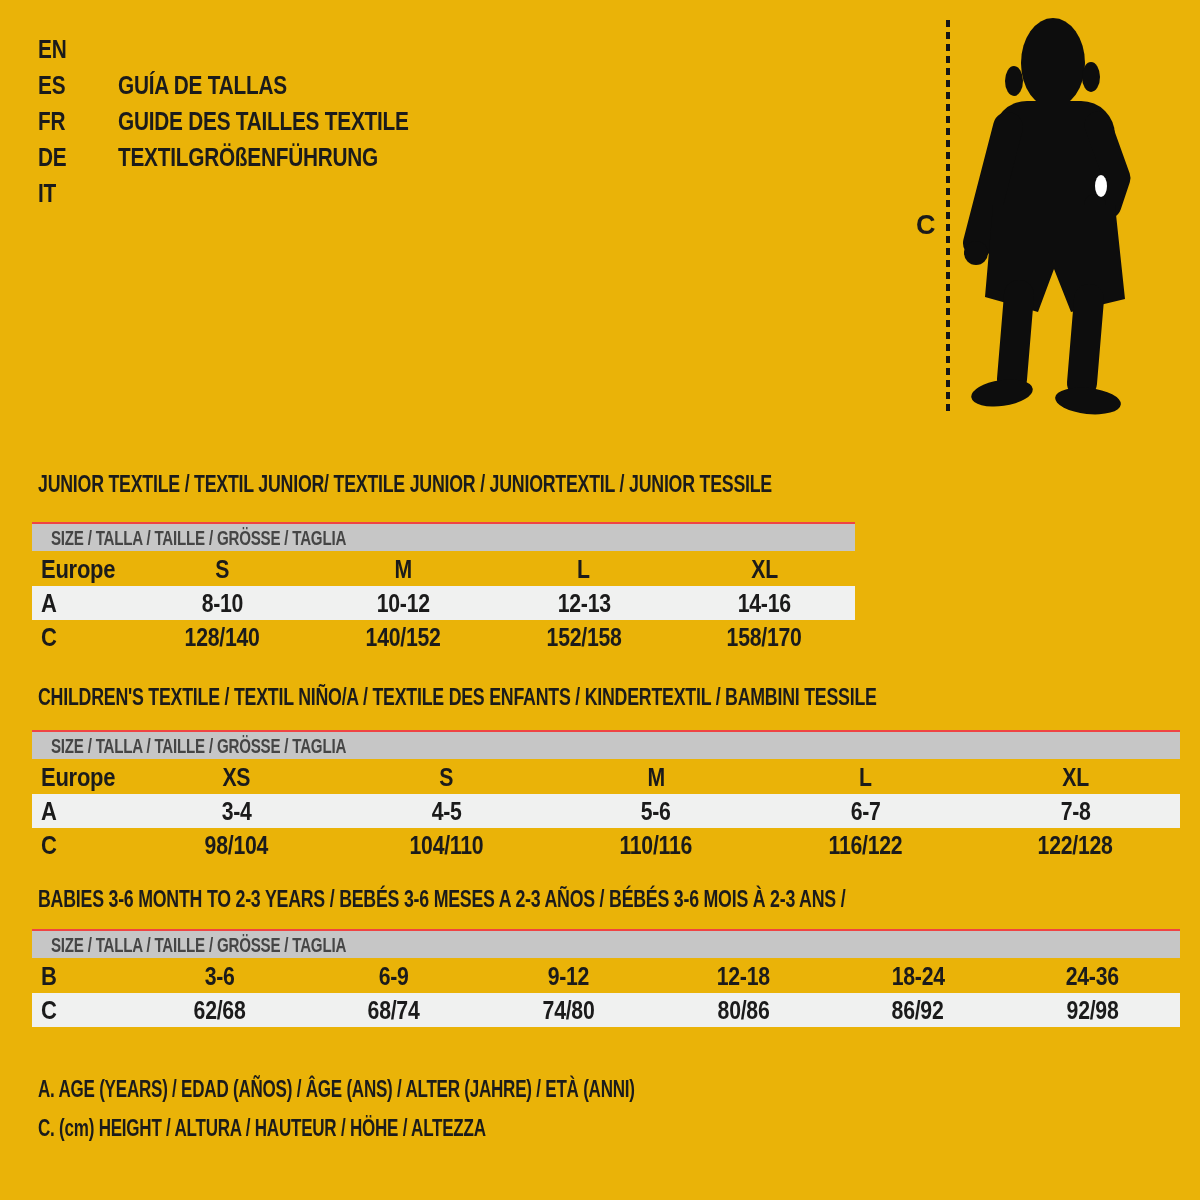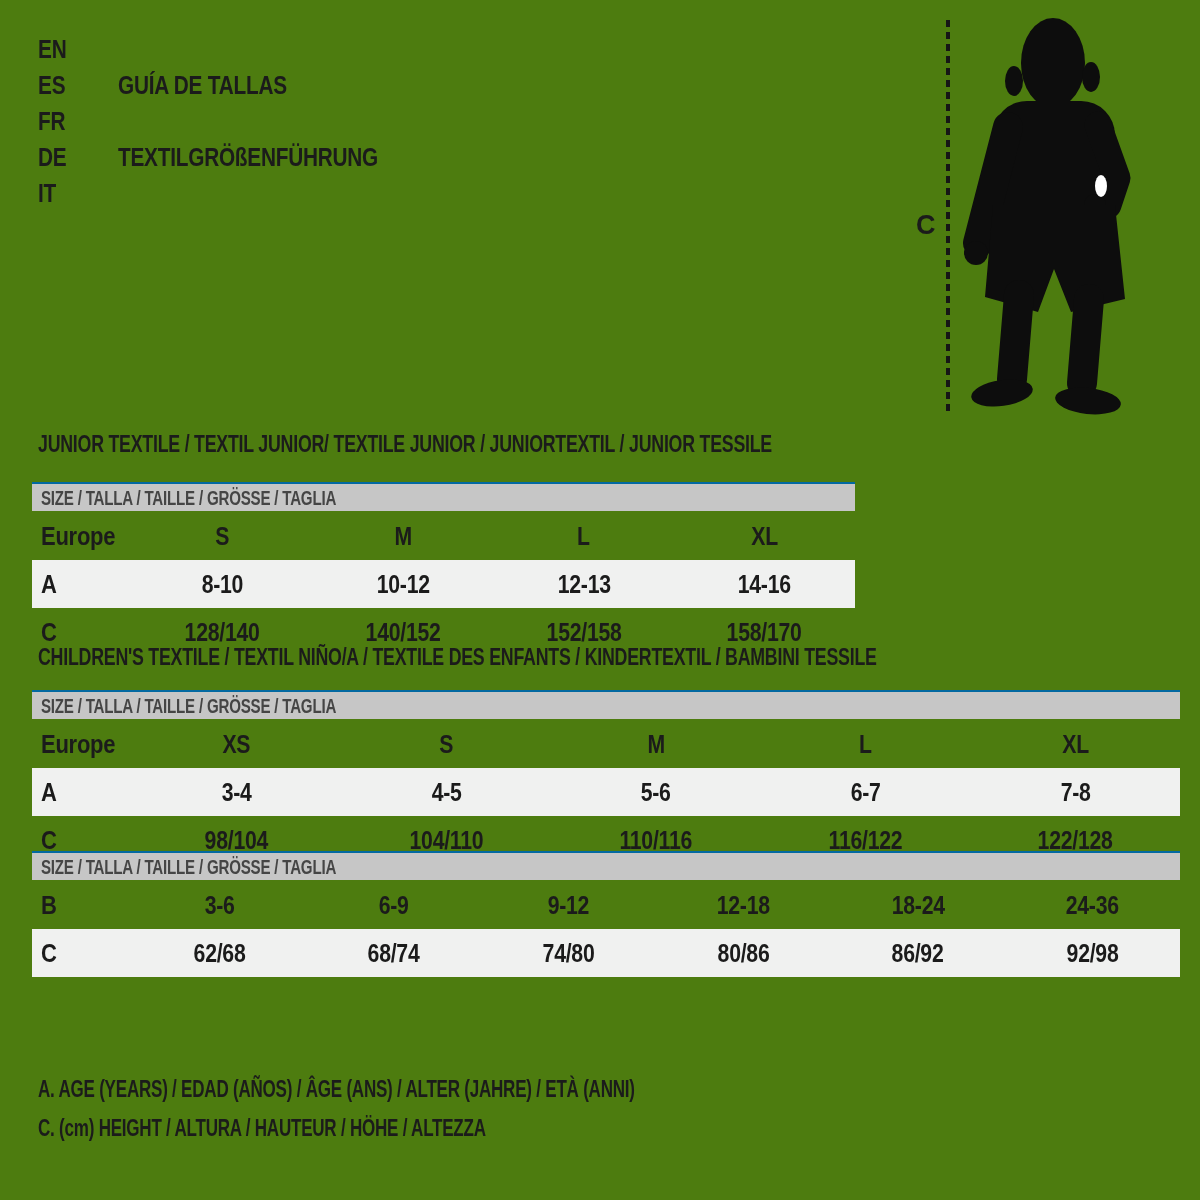--- a/index.html
+++ b/index.html
@@ -1,60 +1,60 @@
 <!DOCTYPE html>
 <html><head>
 <meta charset="utf-8">
 <style>
   html,body{margin:0;padding:0;}
   body{
     width:1200px;height:1200px;background:#ffffff;
     font-family:"Liberation Sans", sans-serif;color:#1b1b1b;
     -webkit-font-smoothing:antialiased;
   }
-  .page{position:relative;width:1200px;height:1200px;overflow:hidden;background:#4d7c0f;}
+  .page{position:relative;width:1200px;height:1200px;overflow:hidden;background:#eab308;}
 
   
   .t{display:inline-block;white-space:nowrap;font-weight:700;letter-spacing:-0.3px;}
 
   
   .lang-block{position:absolute;left:38px;top:31px;}
   .lang-row{display:flex;height:36px;align-items:center;}
   .lang-code .t,.lang-title .t{font-size:26px;transform:scaleX(.80);transform-origin:left center;}
   .lang-code{width:80px;}
 
   
   .figure{position:absolute;left:900px;top:8px;width:270px;height:415px;}
   .c-label{position:absolute;left:16px;top:202px;font-size:27px;font-weight:700;}
   .dash-line{
     position:absolute;left:46px;top:12px;width:4px;height:392px;
     background:repeating-linear-gradient(to bottom,#161616 0 7px,transparent 7px 12px);
   }
   .silhouette{position:absolute;left:62px;top:5px;}
 
   
-  .sec{position:absolute;left:32px;}
+  .sec{position:absolute;left:32px;margin-top:40px;}
   .sec-junior{top:430px;width:823px;}
   .sec-children{top:643px;width:1148px;}
   .sec-babies{top:845px;width:1148px;}
   .sec-title{height:30px;padding-left:6px;}
   .sec-babies .sec-title{height:38px;}
   .sec-title .t{font-size:24px;transform:scaleX(.74);transform-origin:left center;}
 
   .size-bar{
-    height:27px;background:#c6c6c6;border-top:2px solid #0369a1;
-    display:flex;align-items:center;padding-left:9px;
+    height:27px;background:#c6c6c6;border-top:2px solid #ef4444;
+    display:flex;align-items:center;padding-left:19px;
   }
   .sec-junior .size-bar{margin-top:22px;}
   .sec-children .size-bar{margin-top:17px;}
   .sec-babies .size-bar{margin-top:6px;}
   .size-bar .t{font-size:21px;color:#454545;transform:scaleX(.72);transform-origin:left center;}
 
   table.tbl{width:100%;border-collapse:collapse;table-layout:fixed;margin-top:1px;}
-  .tbl td{height:48px;padding:0;text-align:center;vertical-align:middle;}
+  .tbl td{height:34px;padding:0;text-align:center;vertical-align:middle;}
   .tbl td .t{font-size:25px;transform:scaleX(.85);transform-origin:center;}
   .tbl td.lbl{text-align:left;padding-left:9px;}
   .tbl td.lbl .t{transform-origin:left center;transform:scaleX(.88);}
   .tbl tr.shaded{background:#f0f1f0;}
 
   
   .footnotes{position:absolute;left:38px;top:1070px;}
   .foot-line{height:39px;display:flex;align-items:center;}
   .foot-line .t{font-size:23px;transform:scaleX(.74);transform-origin:left center;}
 </style>
@@ -66,20 +66,21 @@
   <div class="lang-block" id="lang-rows">
       <div class="lang-row">
         <span class="lang-code"><span class="t">EN</span></span>
       </div>
       <div class="lang-row">
         <span class="lang-code"><span class="t">ES</span></span>
         <span class="lang-title"><span class="t">GUÍA DE TALLAS</span></span>
       </div>
       <div class="lang-row">
         <span class="lang-code"><span class="t">FR</span></span>
+        <span class="lang-title"><span class="t">GUIDE DES TAILLES TEXTILE</span></span>
       </div>
       <div class="lang-row">
         <span class="lang-code"><span class="t">DE</span></span>
         <span class="lang-title"><span class="t">TEXTILGRÖßENFÜHRUNG</span></span>
       </div>
       <div class="lang-row">
         <span class="lang-code"><span class="t">IT</span></span>
       </div>
     </div>
 
@@ -186,20 +187,21 @@
             <td><span class="t">98/104</span></td>
             <td><span class="t">104/110</span></td>
             <td><span class="t">110/116</span></td>
             <td><span class="t">116/122</span></td>
             <td><span class="t">122/128</span></td>
           </tr>
         </tbody>
       </table>
     </section>
   <section class="sec sec-babies" id="sec-babies">
+      <div class="sec-title"><span class="t">BABIES 3-6 MONTH TO 2-3 YEARS / BEBÉS 3-6 MESES A 2-3 AÑOS / BÉBÉS 3-6 MOIS À 2-3 ANS /</span></div>
       <div class="size-bar">
         <span class="t">SIZE / TALLA / TAILLE / GRÖSSE / TAGLIA</span>
       </div>
       <table class="tbl">
         <colgroup>
           <col style="width: 100px;">
           <col>
           <col>
           <col>
           <col>

